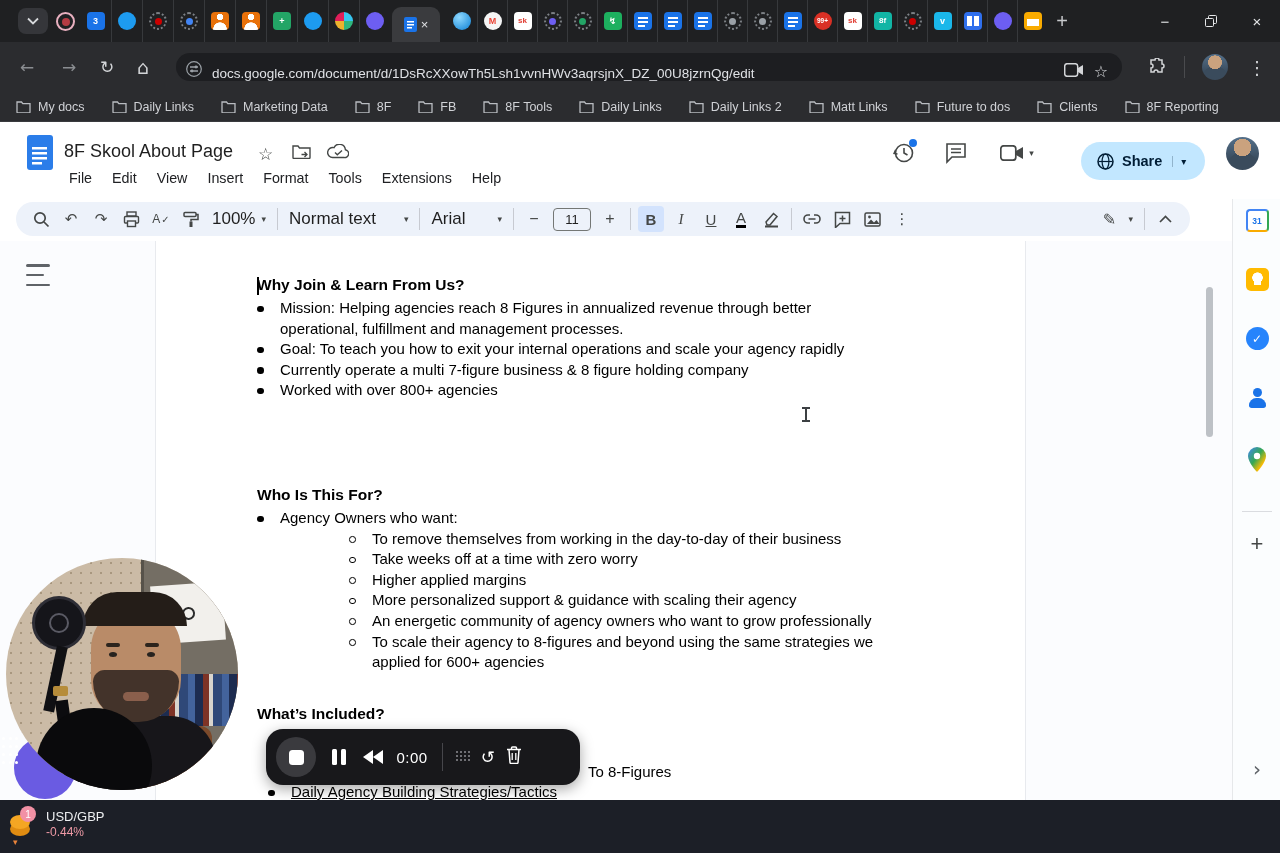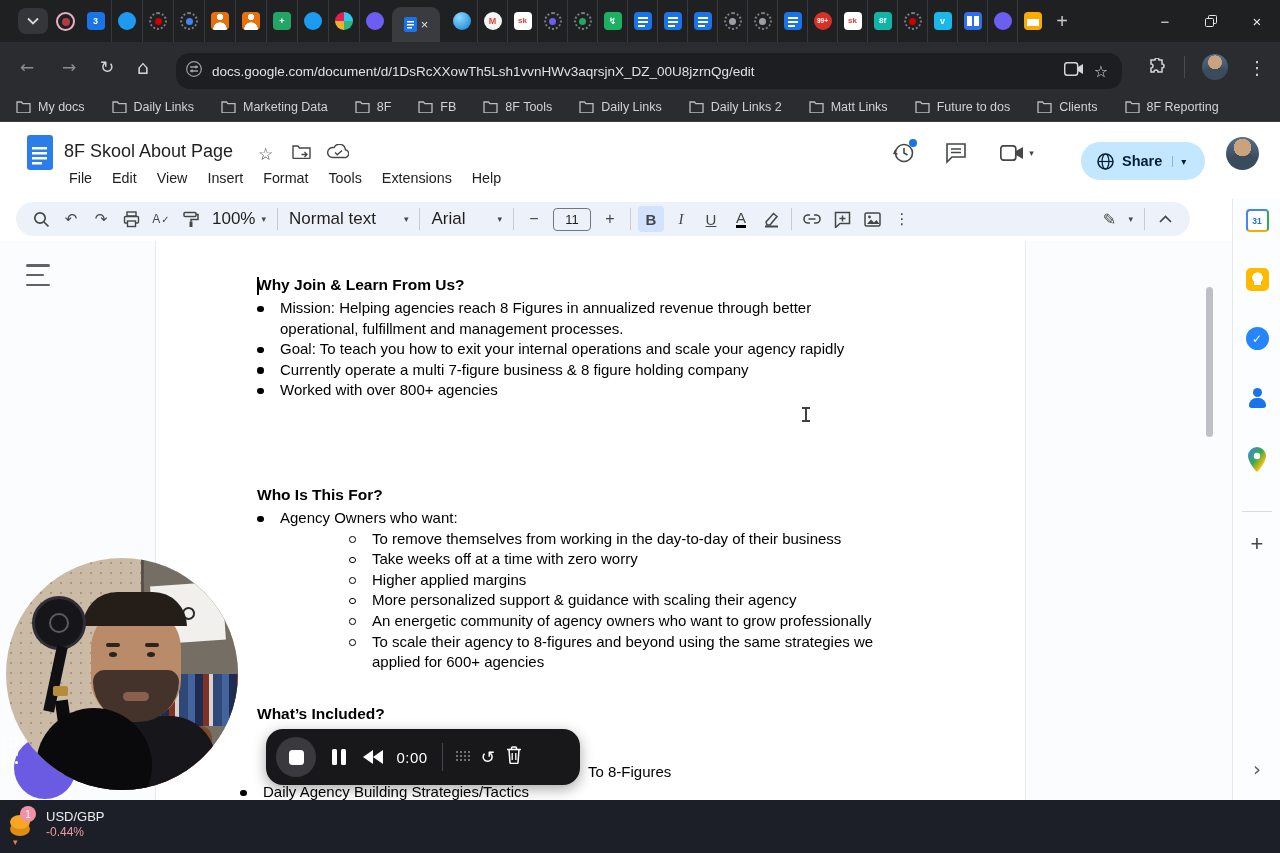--- a/index.html
+++ b/index.html
@@ -31,22 +31,22 @@
     background:linear-gradient(#fff,#fff) 3px 4px/7px 1.5px no-repeat,linear-gradient(#fff,#fff) 3px 7px/7px 1.5px no-repeat,linear-gradient(#fff,#fff) 3px 10px/5px 1.5px no-repeat #1a73e8;}
   .tclose{color:#dfe1e4;font-size:13px;line-height:1;}
   .newtab{position:absolute;left:1048px;top:7px;width:28px;height:28px;color:#c7c9cc;font-size:20px;
     display:flex;align-items:center;justify-content:center;}
   .winctl{position:absolute;right:0;top:0;height:42px;display:flex;align-items:center;}
   .winctl>span{width:46px;height:42px;display:flex;align-items:center;justify-content:center;color:#e4e6e8;font-size:15px;}
   
   #navbar{position:absolute;left:0;top:42px;width:1280px;height:50px;background:#2b2c2f;}
   .navic{position:absolute;top:12px;width:26px;height:26px;display:flex;align-items:center;justify-content:center;
     color:#d3d5d8;font-size:17px;}
-  .urlbar{position:absolute;left:176px;top:11px;width:946px;height:36px;background:#1d1e21;border-radius:14px;
-    display:flex;align-items:center;padding:0 10px;}
+  .urlbar{position:absolute;left:176px;top:11px;width:946px;height:28px;background:#1d1e21;border-radius:14px;
+    display:flex;align-items:flex-end;padding:0 10px;}
   .url{color:#dfe1e5;font-size:13.5px;margin-left:10px;flex:1;white-space:nowrap;overflow:hidden;}
   .avatar{border-radius:50%;background:radial-gradient(circle at 50% 32%,#caa27e 0 31%,rgba(0,0,0,0) 32%),
     radial-gradient(circle at 50% 95%,#3a4b5c 0 45%,rgba(0,0,0,0) 46%),linear-gradient(#55708a,#2c3a48);}
   
   #bookbar{position:absolute;left:0;top:92px;width:1280px;height:30px;background:#2b2c2f;
     border-bottom:1px solid #3a3b3e;display:flex;align-items:center;gap:27px;padding-left:16px;}
   .bm{display:flex;align-items:center;gap:7px;color:#d0d2d6;font-size:12.5px;white-space:nowrap;}
   
   #dheader{position:absolute;left:0;top:122px;width:1280px;height:77px;background:#fff;}
   .dicon{position:absolute;left:27px;top:13px;width:26px;height:35px;border-radius:3px;
@@ -88,21 +88,21 @@
   .dhead{font-size:15.5px;font-weight:bold;color:#000;line-height:21px;}
   .doclist{margin-top:3px;}
   .dli{display:flex;}
   .dli .mk{flex:0 0 23px;padding-top:7.5px;}
   .dli .mk i{display:block;width:6.5px;height:6.5px;border-radius:50%;background:#000;}
   .dli.lv2{margin-left:53px;justify-content:flex-end;}
   .dli.lv2 .mk i{background:#fff;border:1.3px solid #000;}
   .doctext{white-space:pre-line;font-size:15px;line-height:20.6px;color:#000;width:600px;}
   .lv2 .doctext{width:545px;}
   .fragline{position:absolute;left:432px;top:522px;font-size:15px;color:#000;}
-  .lastli{position:absolute;left:84px;top:541px;display:flex;}
+  .lastli{position:absolute;left:112px;top:541px;display:flex;text-decoration:underline;}
   .scrollthumb{position:absolute;left:1206px;top:46px;width:7px;height:150px;background:#bdc1c6;border-radius:4px;}
   .ibeam{position:absolute;left:800px;top:165px;width:12px;height:17px;color:#3c4043;}
   .ibeam::before{content:"";position:absolute;left:5px;top:2px;width:1.6px;height:13px;background:#3c4043;}
   .ibeam::after{content:"";position:absolute;left:2px;top:1px;width:8px;height:1.6px;background:#3c4043;box-shadow:0 13px 0 #3c4043;}
   
   #sidepanel{position:absolute;left:1232px;top:199px;width:48px;height:601px;background:#fbfdfe;border-left:1px solid #e6e8ea;}
   .spi{position:absolute;left:0;width:48px;display:flex;align-items:center;justify-content:center;}
   .sp-cal{width:23px;height:23px;background:#fff;border-radius:4px;border-top:2.5px solid #4285f4;border-left:2.5px solid #4285f4;
     border-right:2.5px solid #34a853;border-bottom:2.5px solid #f9ab00;display:flex;align-items:center;justify-content:center;
     font-size:8.5px;font-weight:bold;color:#1a73e8;}

